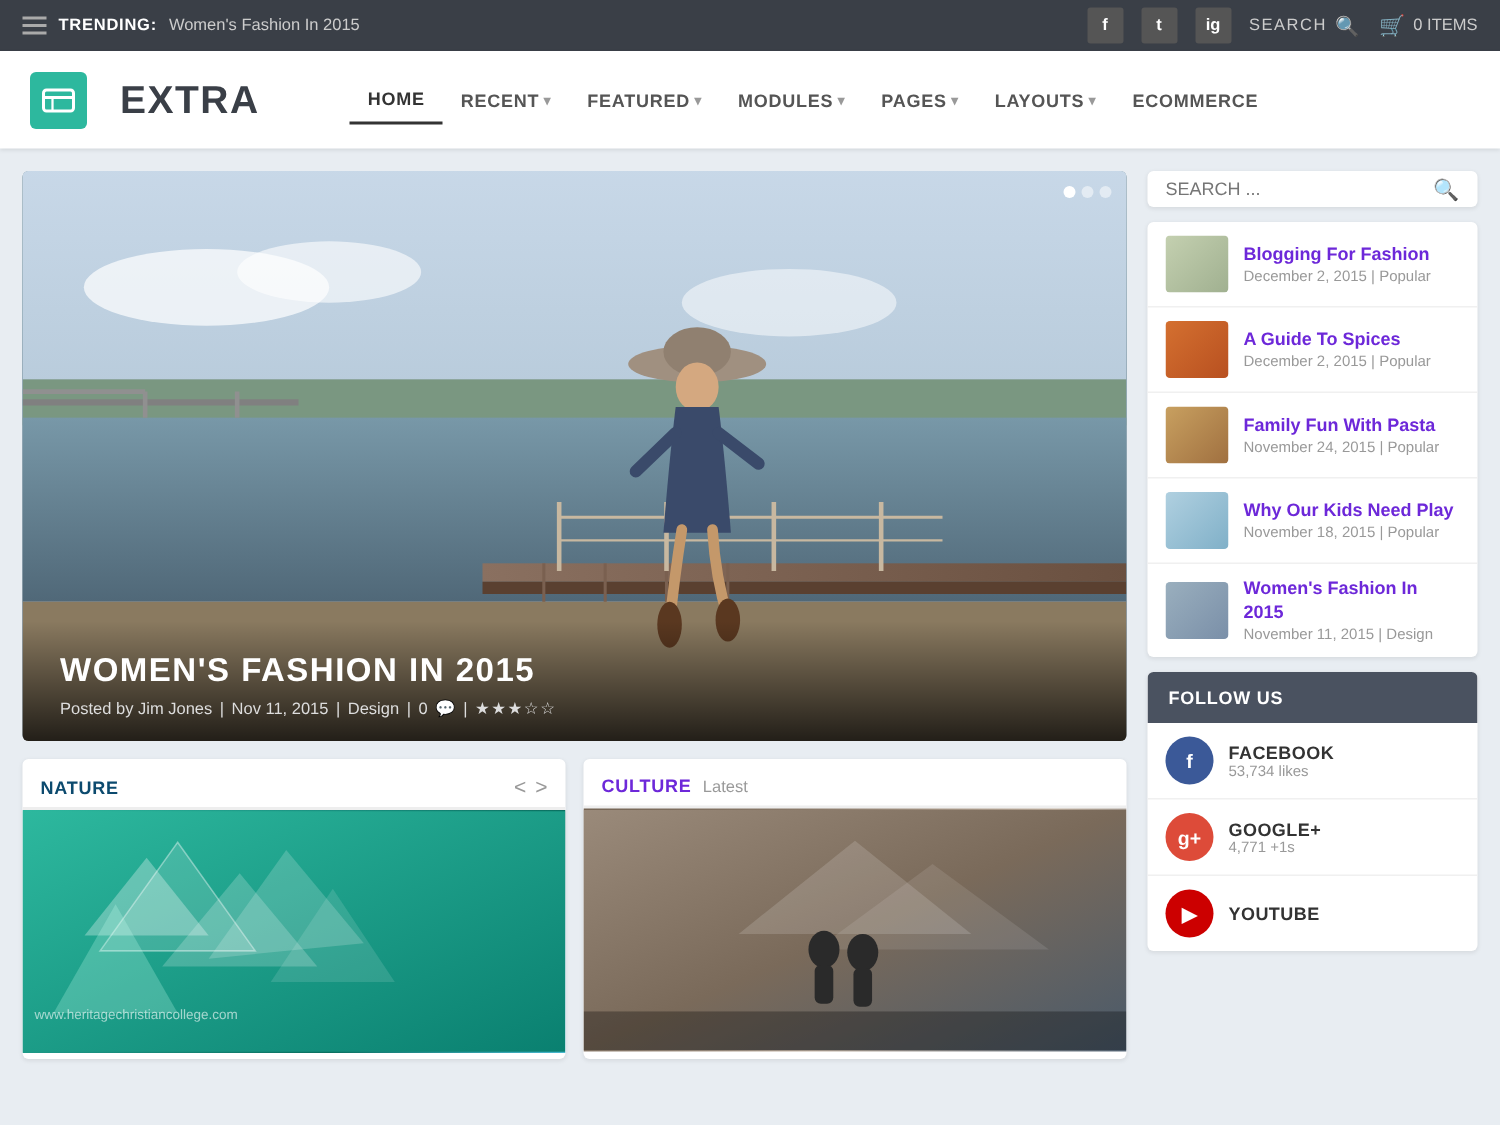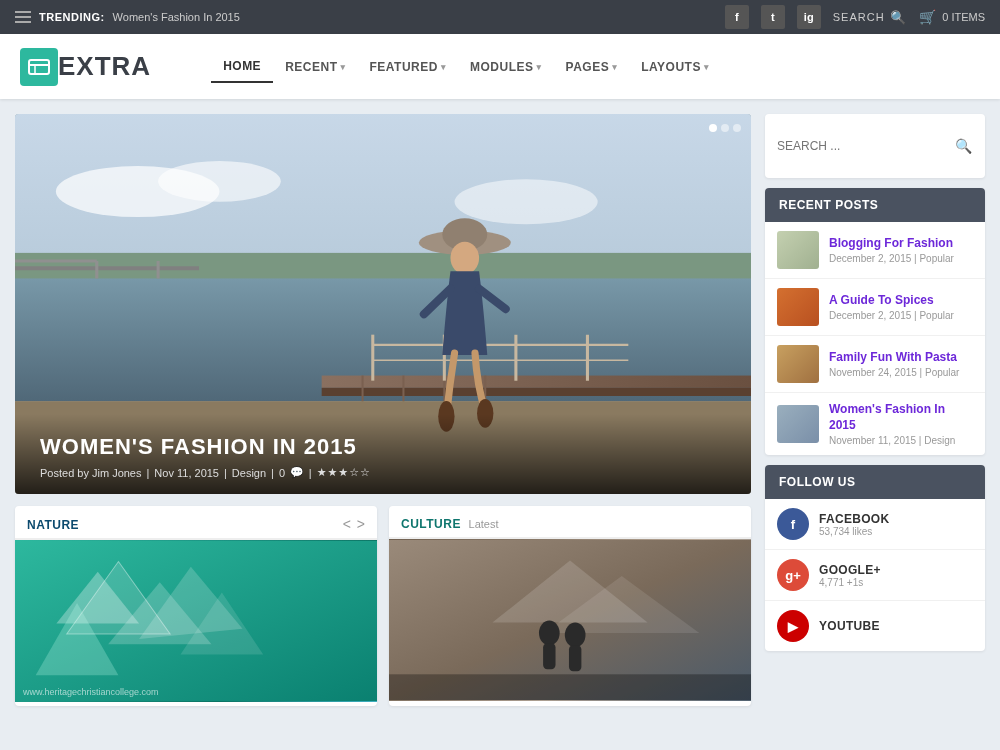--- a/index.html
+++ b/index.html
@@ -37,21 +37,21 @@
 
     
     .header {
       background: #fff;
       height: 65px;
       display: flex;
       align-items: center;
       padding: 0 20px;
       box-shadow: 0 1px 3px rgba(0,0,0,0.1);
     }
-    .logo { display: flex; align-items: center; gap: 0; margin-right: 60px; }
+    .logo { display: flex; align-items: center; gap: 22px; margin-right: 60px; }
     .logo-icon {
       width: 38px; height: 38px; background: #2db89e; border-radius: 4px;
       display: flex; align-items: center; justify-content: center;
       color: #fff; font-size: 18px; font-weight: bold;
     }
     .logo-text { font-size: 26px; font-weight: 900; color: #3a3f47; letter-spacing: 1px; }
     nav { display: flex; align-items: center; gap: 0; }
     .nav-item {
       padding: 8px 12px; font-size: 12px; font-weight: bold; color: #555;
       letter-spacing: 0.5px; cursor: pointer; display: flex; align-items: center; gap: 3px;
@@ -104,44 +104,44 @@
       flex: 1; background: #fff; border-radius: 4px; overflow: hidden;
       box-shadow: 0 1px 3px rgba(0,0,0,0.08);
     }
     .card-header {
       padding: 10px 12px 6px;
       display: flex; align-items: center; justify-content: space-between;
       border-bottom: 2px solid #eee;
     }
     .card-category { font-size: 12px; font-weight: bold; letter-spacing: 0.5px; }
     .card-category.nature { color: #0c4a6e; }
-    .card-category.culture { color: #0f766e; }
+    .card-category.culture { color: #6d28d9; }
     .card-label { font-size: 11px; color: #999; margin-left: 4px; margin-top: 24px; }
     .card-nav { display: flex; gap: 6px; color: #999; font-size: 14px; cursor: pointer; }
     .card-img {
       height: calc(100% - 38px); width: 100%;
     }
     .card-img-nature {
       background: linear-gradient(135deg, #2db89e 0%, #1a9080 40%, #0a7060 70%, #48b8d0 100%);
       height: 100%; position: relative; overflow: hidden;
     }
     .card-img-culture {
       background: linear-gradient(135deg, #6a5a4a 0%, #8a7a6a 30%, #c4b4a4 60%, #5a6a7a 100%);
       height: 100%; position: relative; display: flex; align-items: center; justify-content: center;
     }
     .play-btn {
       width: 40px; height: 40px; border-radius: 50%; background: rgba(255,255,255,0.85);
       display: flex; align-items: center; justify-content: center;
       font-size: 16px; color: #555; cursor: pointer;
     }
-    .watermark { position: absolute; bottom: 5px; left: 8px; font-size: 9px; color: rgba(255,255,255,0.6); }
+    .watermark { position: absolute; bottom: 21px; left: 8px; font-size: 9px; color: rgba(255,255,255,0.6); }
 
     
     .search-box {
-      background: #fff; border-radius: 4px; padding: 24px 12px;
+      background: #fff; border-radius: 4px; padding: 4px 12px;
       display: flex; align-items: center; gap: 6px;
       box-shadow: 0 1px 3px rgba(0,0,0,0.08);
     }
     .search-box input {
       border: none; outline: none; flex: 1; font-size: 12px; color: #999;
       background: transparent;
     }
     .search-box .search-icon { color: #ccc; font-size: 14px; }
 
     .sidebar-section { background: #fff; border-radius: 4px; overflow: hidden; box-shadow: 0 1px 3px rgba(0,0,0,0.08); }
@@ -222,20 +222,21 @@
     </div>
     <span class="logo-text">EXTRA</span>
   </div>
   <nav>
     <div class="nav-item active">HOME</div>
     <div class="nav-item">RECENT <span class="caret">▾</span></div>
     <div class="nav-item">FEATURED <span class="caret">▾</span></div>
     <div class="nav-item">MODULES <span class="caret">▾</span></div>
     <div class="nav-item">PAGES <span class="caret">▾</span></div>
     <div class="nav-item">LAYOUTS <span class="caret">▾</span></div>
+    <div class="nav-item">ECOMMERCE</div>
   </nav>
 </div>
 
 <div class="main-layout">
 
   <div class="content-area">
 
     <div class="hero">
       <div class="hero-figure">
         
@@ -402,21 +403,20 @@
   </div>
 
   <div class="sidebar">
 
     <div class="search-box">
       <input type="text" placeholder="SEARCH ..." style="">
       <span class="search-icon">🔍</span>
     </div>
 
     <div class="sidebar-section">
-      <div class="sidebar-section-header">RECENT POSTS</div>
 
       <div class="recent-post">
         <div class="post-thumb">
           <div class="thumb-fashion"></div>
         </div>
         <div class="post-info">
           <div class="post-title">Blogging For Fashion</div>
           <div class="post-meta">December 2, 2015 | Popular</div>
         </div>
       </div>
@@ -434,20 +434,29 @@
       <div class="recent-post">
         <div class="post-thumb">
           <div class="thumb-pasta"></div>
         </div>
         <div class="post-info">
           <div class="post-title">Family Fun With Pasta</div>
           <div class="post-meta">November 24, 2015 | Popular</div>
         </div>
       </div>
 
+      <div class="recent-post">
+        <div class="post-thumb">
+          <div class="thumb-kids"></div>
+        </div>
+        <div class="post-info">
+          <div class="post-title">Why Our Kids Need Play</div>
+          <div class="post-meta">November 18, 2015 | Popular</div>
+        </div>
+      </div>
 
       <div class="recent-post">
         <div class="post-thumb">
           <div class="thumb-women"></div>
         </div>
         <div class="post-info">
           <div class="post-title">Women's Fashion In 2015</div>
           <div class="post-meta">November 11, 2015 | Design</div>
         </div>
       </div>

